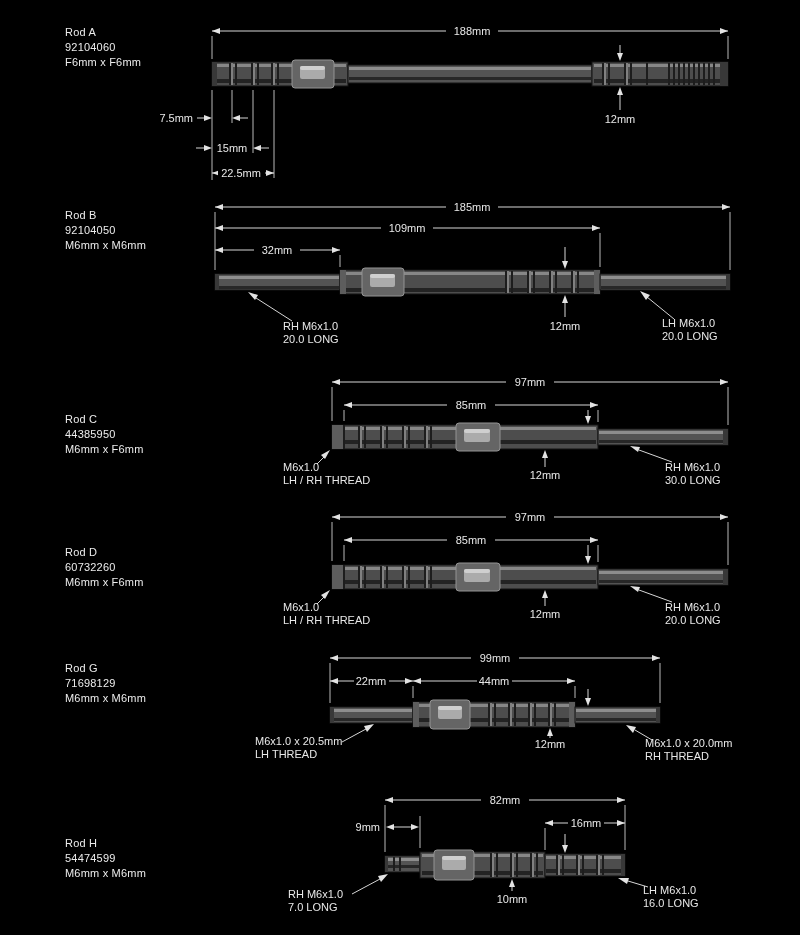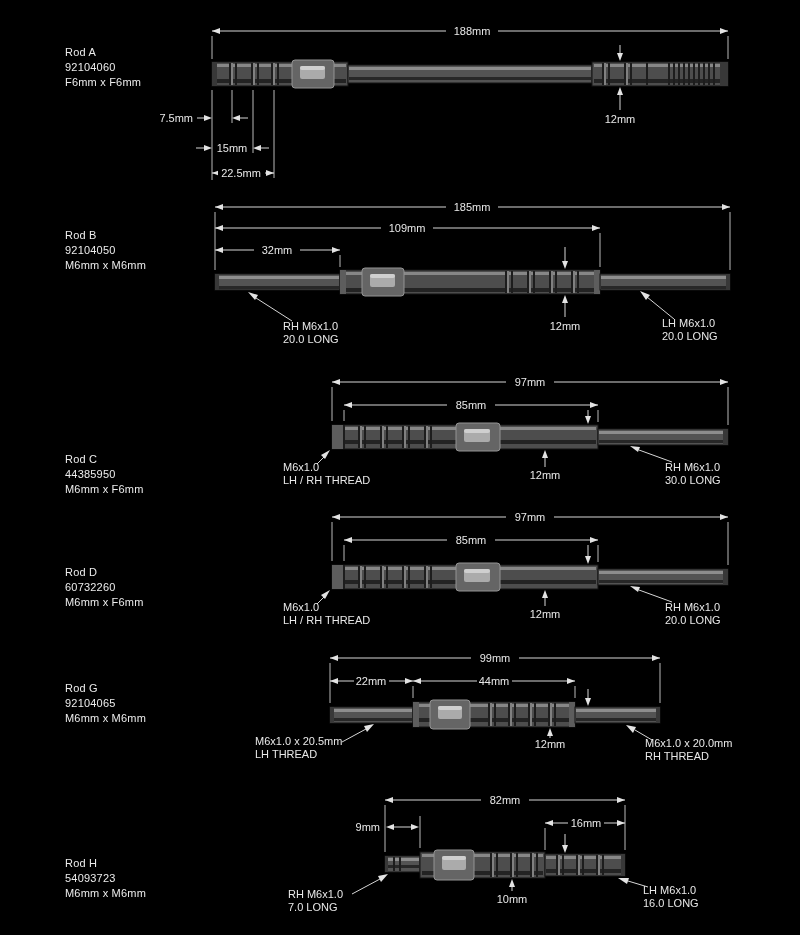--- a/index.html
+++ b/index.html
@@ -1,17 +1,17 @@
 <!DOCTYPE html>
 <html><head>
 <meta charset="utf-8">
 <style>
   html,body{margin:0;padding:0;background:#000;}
   body{width:800px;height:935px;position:relative;overflow:hidden;font-family:"Liberation Sans",sans-serif;}
-  .rod-label{position:absolute;left:65px;color:#ececec;font-size:11px;line-height:15px;letter-spacing:.2px;margin-top:20px;}
+  .rod-label{position:absolute;left:65px;color:#ececec;font-size:11px;line-height:15px;letter-spacing:.2px;}
   svg.drawing{position:absolute;left:0;display:block;}
   text{fill:#e8e8e8;font-size:11px;font-family:"Liberation Sans",sans-serif;}
   .ta-m{text-anchor:middle}.ta-e{text-anchor:end}
   .dim{stroke:#d6d6d6;stroke-width:1}
   .ext{stroke:#b9b9b9;stroke-width:1}
   .ldr{stroke:#d6d6d6;stroke-width:1}
   .arr{fill:#e3e3e3}
   .bg{fill:#000}
   .body{fill:#4d4d4d;stroke:#141414;stroke-width:1}
   .shaft{fill:#535353;stroke:#141414;stroke-width:1}
@@ -189,21 +189,21 @@
     <text x="283" y="148">20.0 LONG</text>
   </g>
   <g>
     <line class="ldr" x1="674" y1="124" x2="647" y2="102"></line>
     <polygon class="arr" points="640,96 650,100 646,105"></polygon>
     <text x="662" y="132">LH M6x1.0</text>
     <text x="662" y="145">20.0 LONG</text>
   </g>
 </svg>
 
-<div class="rod-label" style="top:432px">
+<div class="rod-label" style="top:412px">
   <div>Rod C</div>
   <div>44385950</div>
   <div>M6mm x F6mm</div>
 </div>
 <svg class="drawing" style="top:370px" width="800" height="135" viewBox="0 0 800 135">
   <g>
     <line class="dim" x1="332" y1="12" x2="728" y2="12"></line>
     <polygon class="arr" points="332,12 340,9 340,15"></polygon>
     <polygon class="arr" points="728,12 720,9 720,15"></polygon>
     <rect class="bg" x="506" y="5" width="48" height="14"></rect>
@@ -333,21 +333,21 @@
   <g>
     <line class="ldr" x1="672" y1="97" x2="639" y2="85"></line>
     <polygon class="arr" points="630,81 640,82 638,87"></polygon>
     <text x="665" y="106">RH M6x1.0</text>
     <text x="665" y="119">20.0 LONG</text>
   </g>
 </svg>
 
 <div class="rod-label" style="top:661px">
   <div>Rod G</div>
-  <div>92104065</div>
+  <div>71698129</div>
   <div>M6mm x M6mm</div>
 </div>
 <svg class="drawing" style="top:645px" width="800" height="130" viewBox="0 0 800 130">
   <g>
     <line class="dim" x1="330" y1="13" x2="660" y2="13"></line>
     <polygon class="arr" points="330,13 338,10 338,16"></polygon>
     <polygon class="arr" points="660,13 652,10 652,16"></polygon>
     <rect class="bg" x="471" y="6" width="48" height="14"></rect>
     <text class="ta-m" x="495" y="17">99mm</text>
     <line class="ext" x1="330" y1="18" x2="330" y2="58"></line>
@@ -415,21 +415,21 @@
   <g>
     <line class="ldr" x1="652" y1="95" x2="635" y2="85"></line>
     <polygon class="arr" points="626,80 636,82 633,88"></polygon>
     <text x="645" y="102">M6x1.0 x 20.0mm</text>
     <text x="645" y="115">RH THREAD</text>
   </g>
 </svg>
 
 <div class="rod-label" style="top:836px">
   <div>Rod H</div>
-  <div>54093723</div>
+  <div>54474599</div>
   <div>M6mm x M6mm</div>
 </div>
 <svg class="drawing" style="top:790px" width="800" height="140" viewBox="0 0 800 140">
   <g>
     <line class="dim" x1="385" y1="10" x2="625" y2="10"></line>
     <polygon class="arr" points="385,10 393,7 393,13"></polygon>
     <polygon class="arr" points="625,10 617,7 617,13"></polygon>
     <rect class="bg" x="481" y="3" width="48" height="14"></rect>
     <text class="ta-m" x="505" y="14">82mm</text>
     <line class="ext" x1="385" y1="15" x2="385" y2="62"></line>

